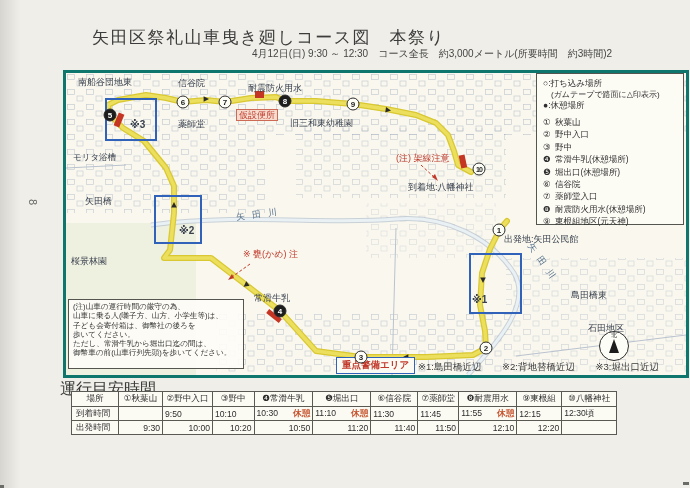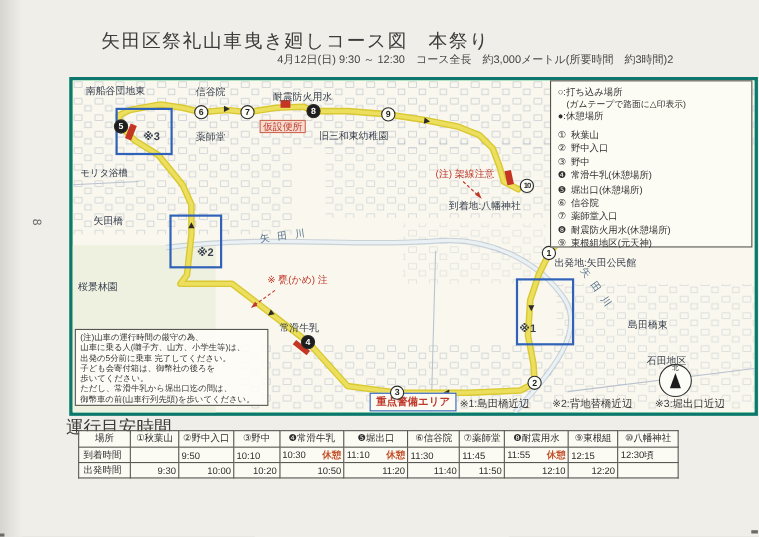--- a/index.html
+++ b/index.html
@@ -21,21 +21,21 @@
   .mlabel.hl{color:#c0392b;background:#f6dccf;border:1px solid #cc6a55;padding:0 2px;}
   .mlabel.riv{color:#57718c;letter-spacing:7px;font-size:9px;}
 
   .cnum{position:absolute;width:11px;height:11px;border-radius:50%;border:1px solid #2a2a2a;background:#fdfdf8;color:#1d1d1d;
         font-size:8px;line-height:11px;text-align:center;font-weight:bold;z-index:4;transform:translate(-50%,-50%);}
   .cnum.filled{background:#1d1d1d;color:#fff;}
   .cnum.ten{font-size:7px;letter-spacing:-1px;}
 
   .wbox{position:absolute;border:2px solid #2f62b8;z-index:2;}
 
-  #legend{position:absolute;right:2px;top:0px;width:184px;height:152px;background:#fcfbf4;border:1px solid #55554f;
+  #legend{position:absolute;right:2px;top:0px;width:148px;height:152px;background:#fcfbf4;border:1px solid #55554f;
           z-index:5;padding:4px 6px;box-sizing:border-box;font-size:8.5px;line-height:11px;color:#2f2f2f;}
   #legend .sub{font-size:8px;padding-left:8px;}
   #legend .items{margin-top:5px;}
   #legend .li{line-height:12.4px;white-space:nowrap;}
   #legend .li .n{display:inline-block;width:12px;}
 
   #notebox{position:absolute;left:2px;top:226px;width:176px;height:70px;background:rgba(253,252,246,.92);
            border:1px solid #55554f;z-index:5;padding:2px 4px;box-sizing:border-box;font-size:7.6px;line-height:9.3px;color:#333;}
 
   #compass{position:absolute;left:533px;top:258px;width:28px;height:28px;border:1.5px solid #2e2e2e;border-radius:50%;
@@ -176,21 +176,20 @@
         <div class="li"><span class="n">⑥</span><span>信谷院</span></div>
         <div class="li"><span class="n">⑦</span><span>薬師堂入口</span></div>
         <div class="li"><span class="n">❽</span><span>耐震防火用水(休憩場所)</span></div>
         <div class="li"><span class="n">⑨</span><span>東根組地区(元天神)</span></div>
       </div>
     </div>
 
     <div id="notebox">
       <div>(注)山車の運行時間の厳守の為、</div>
       <div>山車に乗る人(囃子方、山方、小学生等)は、</div>
-      <div>出発の5分前に乗車 完了してください。</div>
       <div>子ども会寄付箱は、御幣社の後ろを</div>
       <div>歩いてください。</div>
       <div>ただし、常滑牛乳から堀出口迄の間は、</div>
       <div>御幣車の前(山車行列先頭)を歩いてください。</div>
     </div>
 
     <div id="compass">
       <span class="nko">北</span>
       <div class="arr"></div>
     </div>

